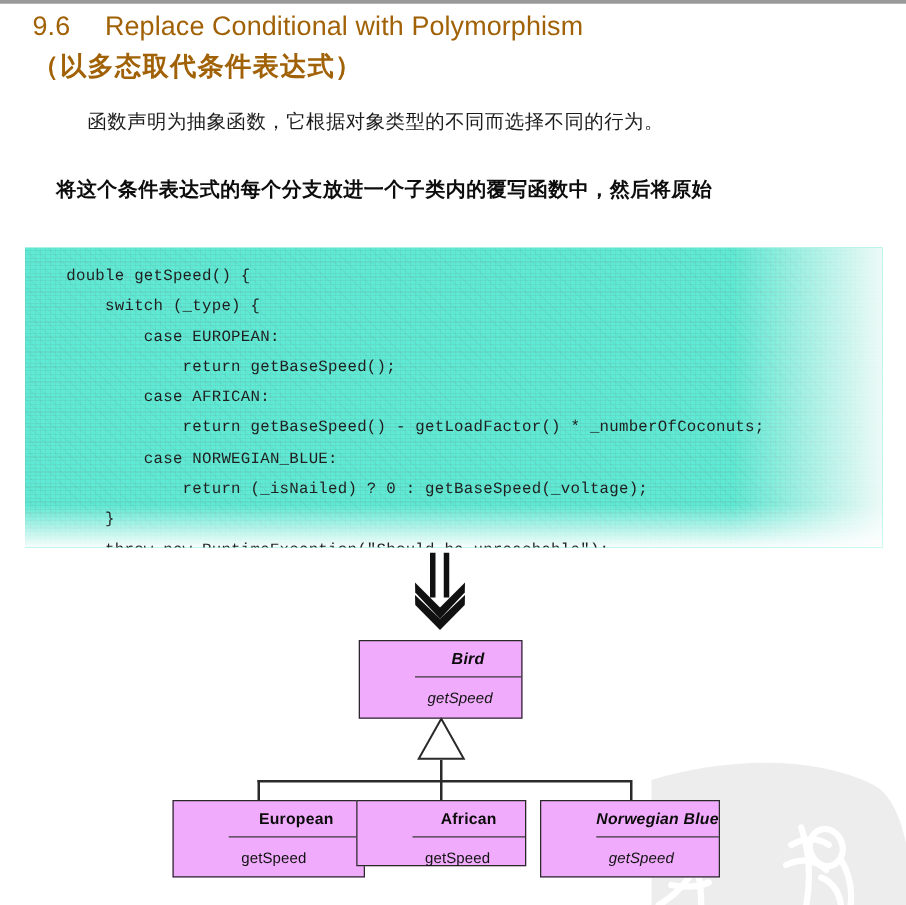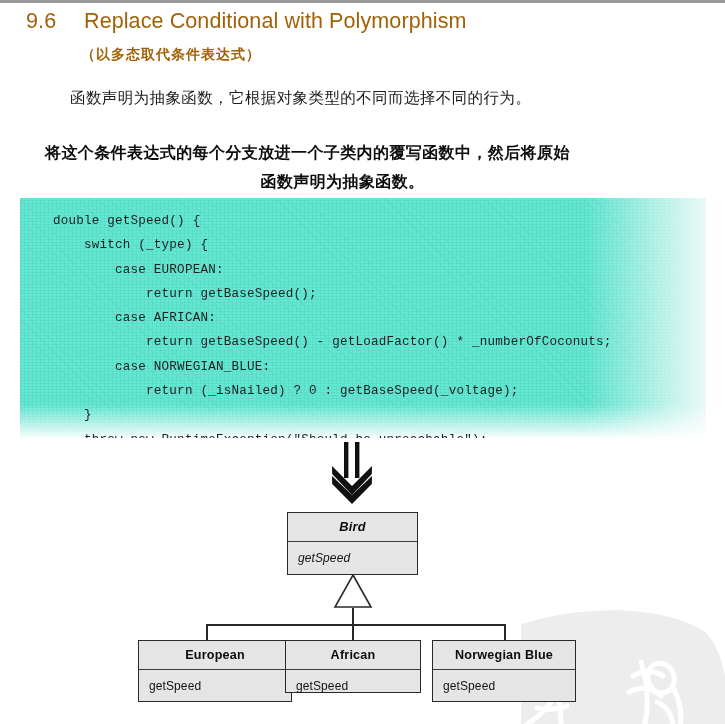--- a/index.html
+++ b/index.html
@@ -38,22 +38,21 @@
     font-weight: 400;
     color: #a16207;
     letter-spacing: 0.1px;
   }
   .sh-num {
     display: inline-block;
     width: 58px;
   }
   .sh-cn {
     display: block;
-    margin-left: 55px;
-    font-size: 14px;
+    font-size: 21px;
     letter-spacing: 1px;
     font-weight: 700;
     margin-top: 1px;
   }
 
   
   .summary-line {
     position: absolute;
     left: 70px;
     top: 86px;
@@ -135,22 +134,23 @@
   .uml {
     position: absolute;
     left: 0;
     top: 440px;
     width: 725px;
     height: 284px;
   }
   .uml-box {
     position: absolute;
     border: 1.4px solid #2a2a2a;
-    background: #e5e5e5;
+    background: #f0abfc;
     box-sizing: border-box;
+    padding-left: 44px;
   }
   .uml-name {
     height: 28px;
     line-height: 28px;
     text-align: center;
     font-size: 12.6px;
     font-weight: 700;
     letter-spacing: 0.2px;
     border-bottom: 1.4px solid #3a3a3a;
     color: #0c0c0c;
@@ -216,21 +216,20 @@
 
   <div class="section-heading">
     <span class="sh-num">9.6</span><span>Replace Conditional with Polymorphism</span>
     <span class="sh-cn">（以多态取代条件表达式）</span>
   </div>
 
   <div class="summary-line">函数声明为抽象函数，它根据对象类型的不同而选择不同的行为。</div>
 
   <div class="rule-block">
     <span class="rule-l1">将这个条件表达式的每个分支放进一个子类内的覆写函数中，然后将原始</span>
-    <span class="rule-l2">函数声明为抽象函数。</span>
   </div>
 
   <div class="code-block">
     <div class="code-noise"></div>
     <pre class="code-text">double getSpeed() {
     switch (_type) {
         case EUROPEAN:
             return getBaseSpeed();
         case AFRICAN:
             return getBaseSpeed() - getLoadFactor() * _numberOfCoconuts;
@@ -276,20 +275,20 @@
     <div class="uml-box" style="left:138px; top:200px; width:154px; height:62px;">
       <div class="uml-name">European</div>
       <div class="uml-ops">getSpeed</div>
     </div>
 
     <div class="uml-box" style="left:285px; top:200px; width:136px; height:53px;">
       <div class="uml-name">African</div>
       <div class="uml-ops">getSpeed</div>
     </div>
 
-    <div class="uml-box" style="left:432px; top:200px; width:144px; height:62px;">
+    <div class="uml-box" style="left:432px; top:200px; width:144px; height:62px;font-style:italic;">
       <div class="uml-name">Norwegian Blue</div>
       <div class="uml-ops">getSpeed</div>
     </div>
 
   </div>
 
 </div>
 
 </body></html>

